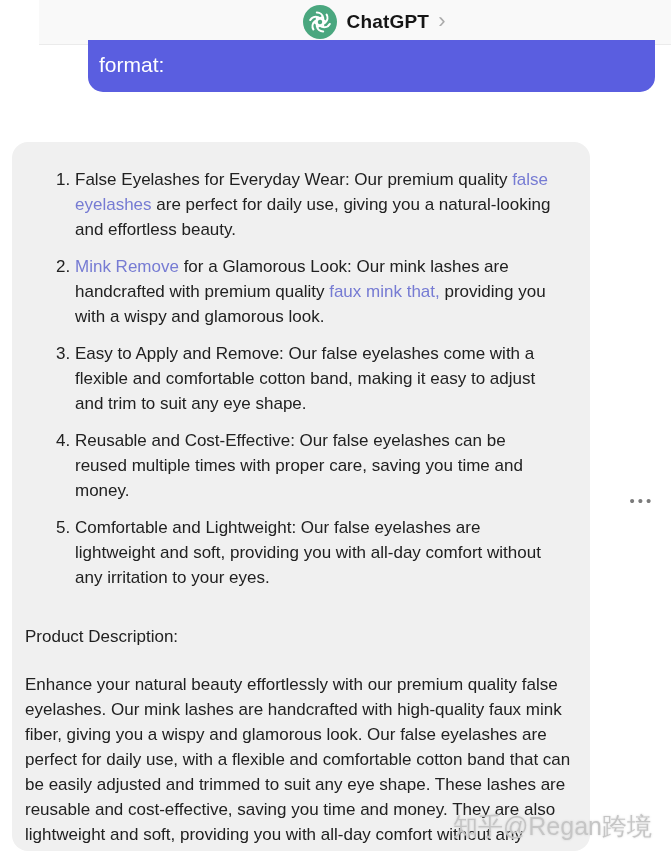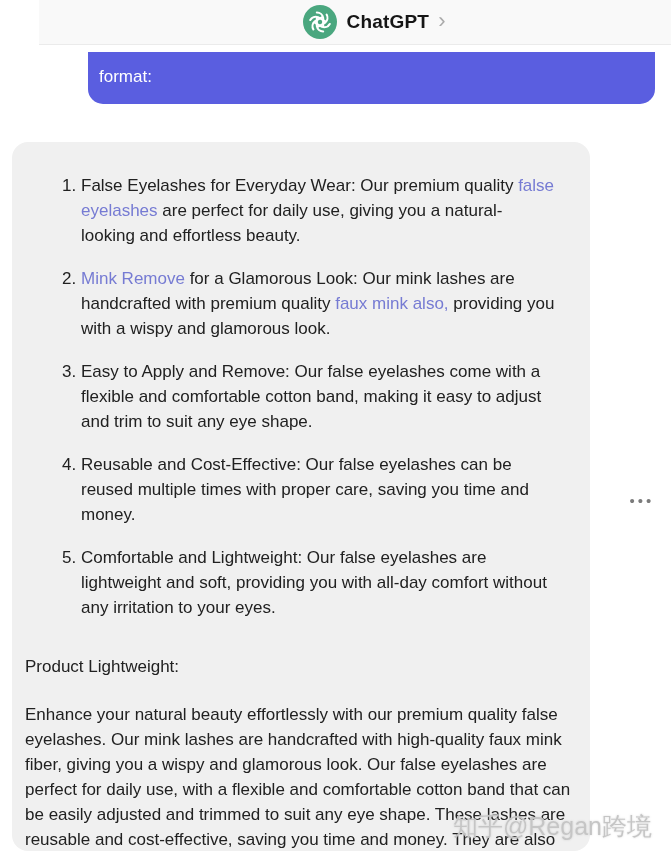--- a/index.html
+++ b/index.html
@@ -23,40 +23,40 @@
     width: 34px; height: 34px; border-radius: 50%;
     background: #4aa77f;
     display: flex; align-items: center; justify-content: center;
     flex: 0 0 auto;
   }
   .app-title { font-size: 19px; font-weight: 700; color: #161616; letter-spacing: 0.2px; }
   .chevron { font-size: 22px; color: #ababab; font-weight: 400; line-height: 1; margin-top: -2px; }
 
   
   .user-bubble {
-    position: absolute; left: 88px; top: 52px; width: 567px;
+    position: absolute; left: 88px; top: 40px; width: 567px;
     background: var(--user-bubble, #5a5ee0);
     border-radius: 0 0 15px 15px;
     padding: 15px 20px 17px 11px;
-    color: #ffffff; font-size: 17px; line-height: 20px;
+    color: #ffffff; font-size: 21px; line-height: 20px;
   }
   .user-bubble p { margin: 0; }
   .user-bubble p + p { margin-top: 18px; }
 
   
   .assistant-bubble {
     position: absolute; left: 12px; top: 142px; width: 578px; height: 709px;
     background: var(--assistant-bubble, #f0f0f0);
     border-radius: 16px;
     padding: 13px 16px 10px 13px;
     color: #212121; font-size: 17px; line-height: 25px;
     overflow: hidden;
   }
   .assistant-bubble ol { margin: 0; padding: 0 0 0 38px; }
-  .assistant-bubble ol li { margin: 18px; padding: 0; }
+  .assistant-bubble ol li { margin: 12px; padding: 0; }
   a.inline-link { color: var(--link-color, #767bd3); text-decoration: none; cursor: pointer; }
   .pd-heading { margin: 34px 0 0 0; }
   .pd-paragraph { margin: 23px 0 0 0; }
 
   
   .more-options {
     position: absolute; left: 622px; top: 490px; width: 40px; height: 22px;
     border: none; background: transparent; cursor: pointer;
     color: #7b7b7b; font-size: 15px; letter-spacing: 3px; line-height: 22px;
     padding: 0; text-align: center;
@@ -92,26 +92,26 @@
     <span class="chevron">›</span>
   </div>
 
   <div class="user-bubble">
     <p>format:</p>
   </div>
 
   <div class="assistant-bubble">
     <ol>
         <li><span>False Eyelashes for Everyday Wear: Our premium quality </span><a class="inline-link">false eyelashes</a><span> are perfect for daily use, giving you a natural-looking and effortless beauty.</span></li>
-        <li><a class="inline-link">Mink Remove</a><span> for a Glamorous Look: Our mink lashes are handcrafted with premium quality </span><a class="inline-link">faux mink also,</a><span> providing you with a wispy and glamorous look.</span></li>
+        <li><a class="inline-link">Mink Remove</a><span> for a Glamorous Look: Our mink lashes are handcrafted with premium quality </span><a class="inline-link">faux mink that,</a><span> providing you with a wispy and glamorous look.</span></li>
         <li><span>Easy to Apply and Remove: Our false eyelashes come with a flexible and comfortable cotton band, making it easy to adjust and trim to suit any eye shape.</span></li>
         <li><span>Reusable and Cost-Effective: Our false eyelashes can be reused multiple times with proper care, saving you time and money.</span></li>
         <li><span>Comfortable and Lightweight: Our false eyelashes are lightweight and soft, providing you with all-day comfort without any irritation to your eyes.</span></li>
       </ol>
-    <p class="pd-heading">Product Lightweight:</p>
+    <p class="pd-heading">Product Description:</p>
     <p class="pd-paragraph">Enhance your natural beauty effortlessly with our premium quality false eyelashes. Our mink lashes are handcrafted with high-quality faux mink fiber, giving you a wispy and glamorous look. Our false eyelashes are perfect for daily use, with a flexible and comfortable cotton band that can be easily adjusted and trimmed to suit any eye shape. These lashes are reusable and cost-effective, saving you time and money. They are also lightweight and soft, providing you with all-day comfort without any irritation to your eyes. Achieve a natural-looking and effortless beauty with our false eyelashes.</p>
   </div>
 
   <button class="more-options">•••</button>
 
   <div class="watermark">知乎@Regan跨境</div>
 
 </div>
 
 </body></html>

